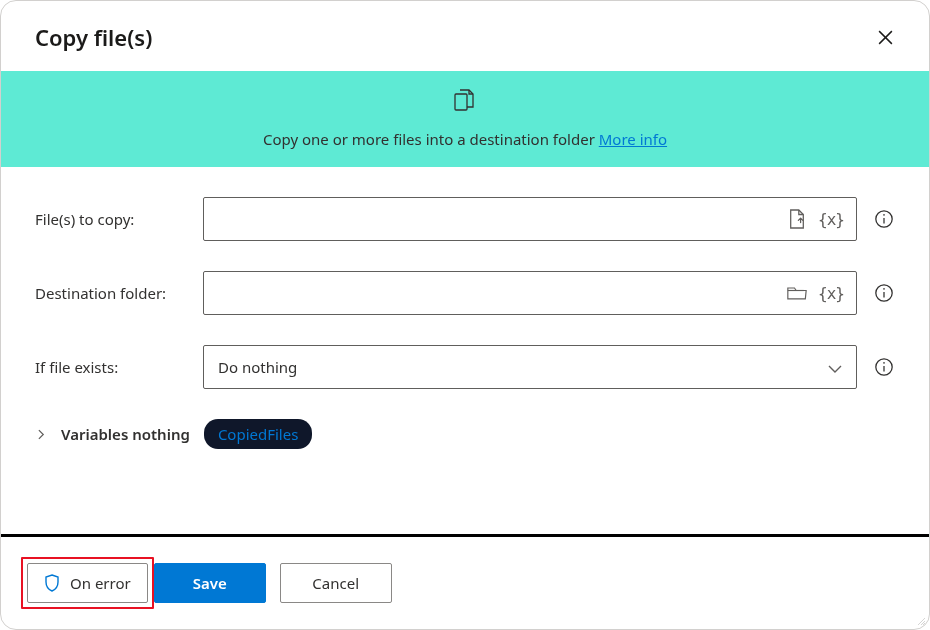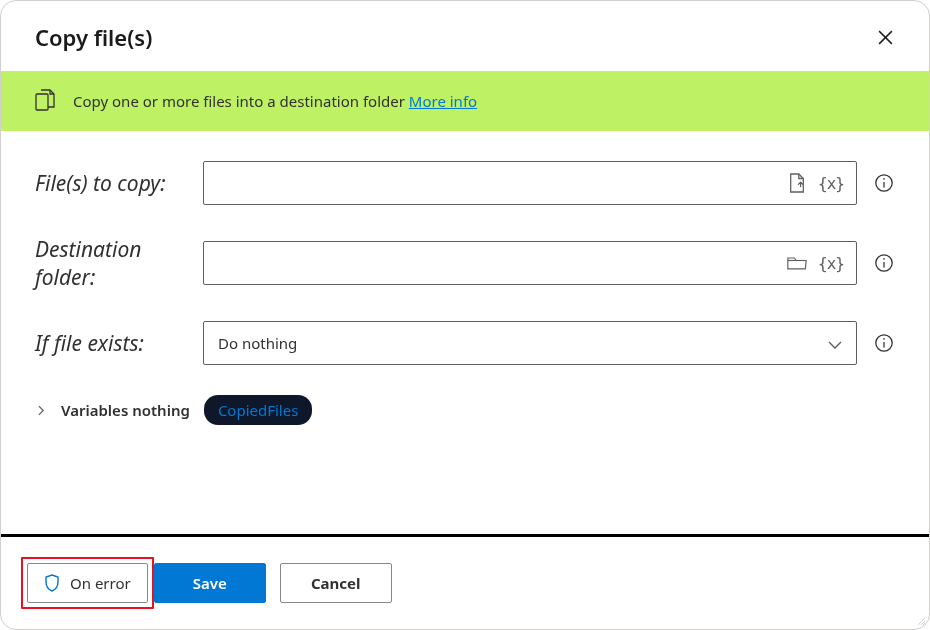--- a/index.html
+++ b/index.html
@@ -37,27 +37,28 @@
   }
   .close-btn {
     width: 32px; height: 32px;
     display: flex; align-items: center; justify-content: center;
     cursor: pointer;
   }
   .close-btn svg { width: 17px; height: 17px; stroke: #1b1a19; stroke-width: 1.4; }
 
   
   .info-banner {
-    background: #bef264;
+    background: #5eead4;
     display: flex;
     align-items: center;
     gap: 16px;
     padding: 18px 34px;
     font-size: 15px;
     color: #323130;
+    flex-direction: column;
   }
   .info-icon { width: 22px; height: 24px; flex: 0 0 auto; }
   .info-banner a {
     color: #0078d4;
     text-decoration: underline;
   }
 
   
   .dlg-body {
     flex: 1 1 auto;
@@ -71,23 +72,22 @@
     margin-bottom: 26px;
   }
   .param-row {
     display: flex;
     align-items: center;
     margin-bottom: 30px;
   }
   .param-label {
     width: 168px;
     flex: 0 0 168px;
-    font-size: 21px;
-    color: #323130;
-    font-style: italic;
+    font-size: 15px;
+    color: #323130;
   }
   .param-field {
     flex: 1 1 auto;
     display: flex;
     align-items: center;
   }
   .text-input, .select-box {
     flex: 1 1 auto;
     height: 44px;
     border: 1px solid #605e5c;
@@ -188,21 +188,21 @@
   .btn {
     height: 40px;
     min-width: 112px;
     border-radius: 2px;
     font-size: 15px;
     font-weight: 600;
     display: flex; align-items: center; justify-content: center;
     cursor: pointer;
   }
   .btn-primary { background: #0078d4; border: 1px solid #0078d4; color: #fff; }
-  .btn-default { background: #fff; border: 1px solid #8a8886; color: #323130; font-weight: 700; }
+  .btn-default { background: #fff; border: 1px solid #8a8886; color: #323130; font-weight: 400; }
 
   
   .grip {
     position: absolute; right: 4px; bottom: 4px;
     width: 12px; height: 12px;
     opacity: .35;
     background:
       linear-gradient(135deg, transparent 0 70%, #8a8886 70% 75%, transparent 75% 80%, #8a8886 80% 85%, transparent 85% 90%, #8a8886 90% 95%, transparent 95%);
   }
 </style>

